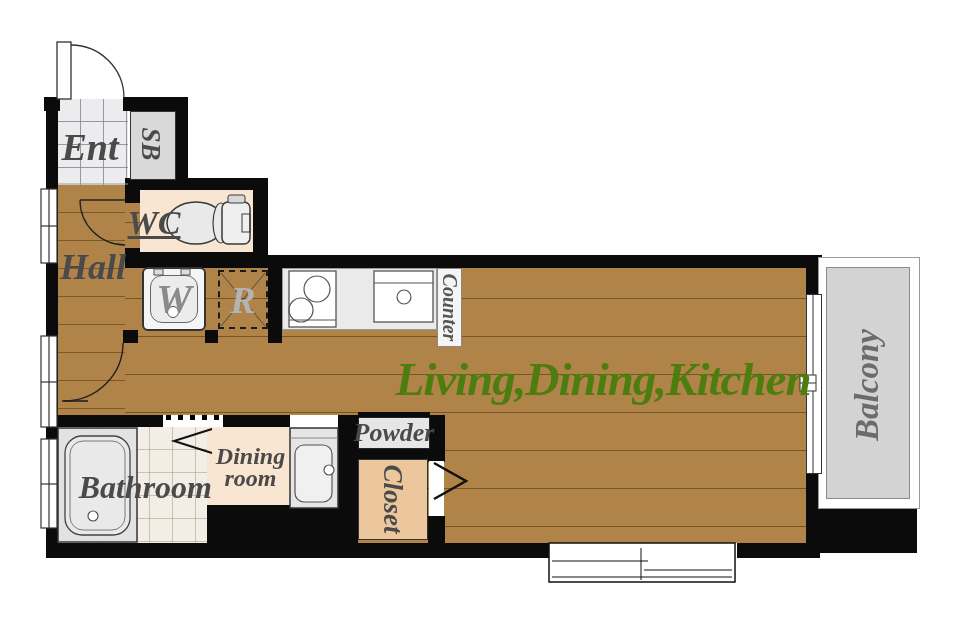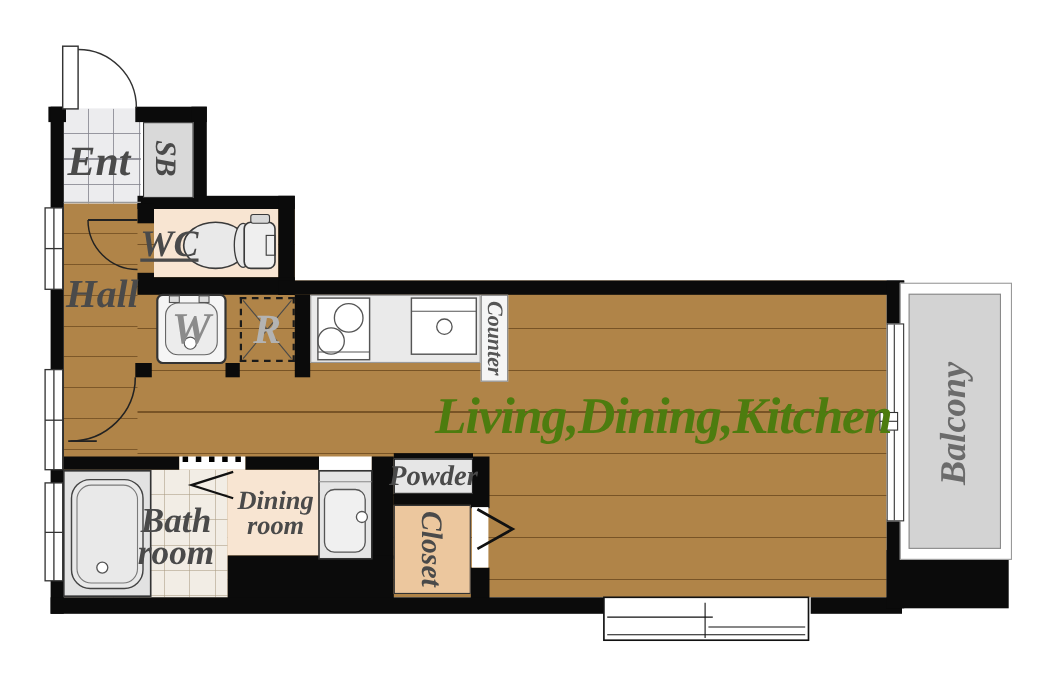--- a/index.html
+++ b/index.html
@@ -189,21 +189,21 @@
 
   <div class="title" style="left:368px;top:352px;width:470px;font-size:47px;">Living,Dining,Kitchen</div>
 
   <div class="lbl" style="left:50px;top:126px;width:80px;height:42px;font-size:38px;">Ent</div>
   <div class="lbl rot90" style="left:126px;top:119px;width:50px;height:50px;font-size:27px;">SB</div>
   <div class="lbl" style="left:124px;top:206px;width:60px;height:34px;font-size:34px;text-decoration:underline;">WC</div>
   <div class="lbl" style="left:48px;top:248px;width:90px;height:40px;font-size:36px;">Hall</div>
   <div class="lbl" style="left:142px;top:277px;width:64px;height:44px;font-size:40px;color:#8b8b8b;">W</div>
   <div class="lbl" style="left:218px;top:278px;width:50px;height:44px;font-size:38px;color:#b3b3b3;">R</div>
   <div class="lbl rot90" style="left:412px;top:295px;width:75px;height:25px;font-size:20px;color:#555;">Counter</div>
-  <div class="lbl" style="left:108px;top:460px;width:104px;height:56px;font-size:32px;flex-direction:column;">
+  <div class="lbl" style="left:108px;top:460px;width:104px;height:56px;font-size:32px;justify-content:flex-end;">
        <span>Bath</span>
        <span>room</span>
   </div>
   <div class="lbl" style="left:203px;top:444px;width:95px;height:46px;font-size:24px;flex-direction:column;">
        <span>Dining</span>
        <span>room</span>
   </div>
   <div class="lbl" style="left:358px;top:419px;width:72px;height:28px;font-size:26px;">Powder</div>
   <div class="lbl rot90" style="left:358px;top:469px;width:70px;height:60px;font-size:27px;">Closet</div>
   <div class="lbl rotm90" style="left:826px;top:292px;width:82px;height:186px;font-size:33px;color:#6b6b6b;">Balcony</div>

